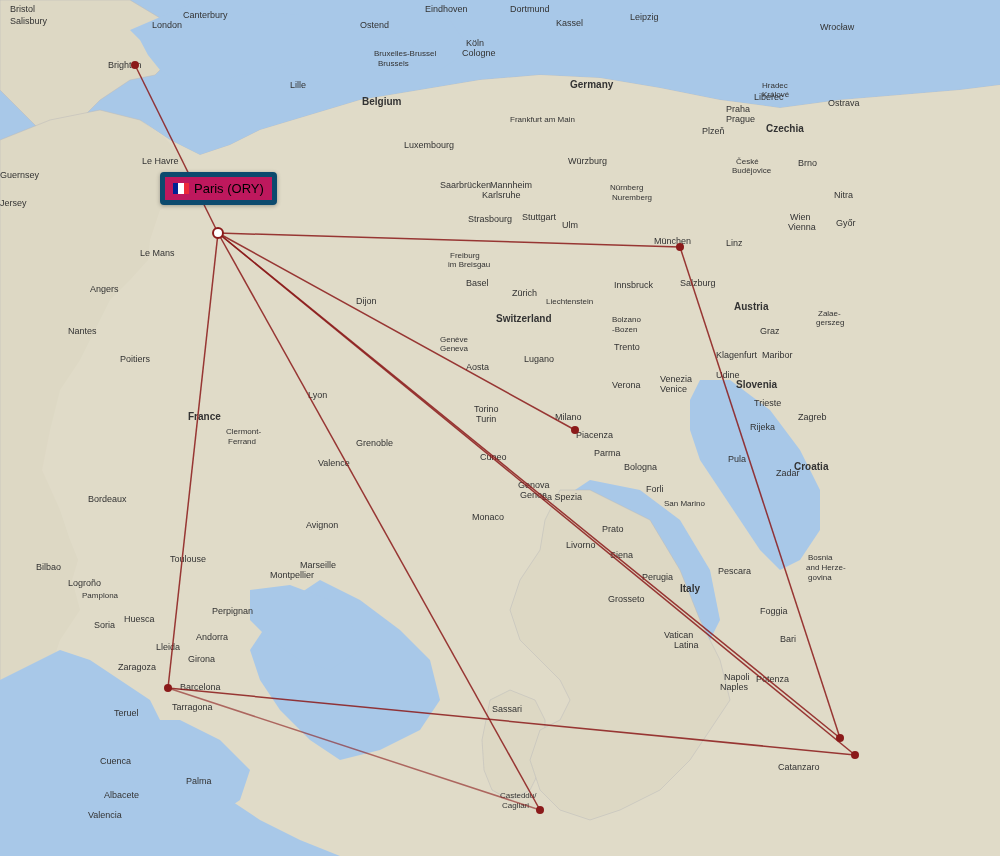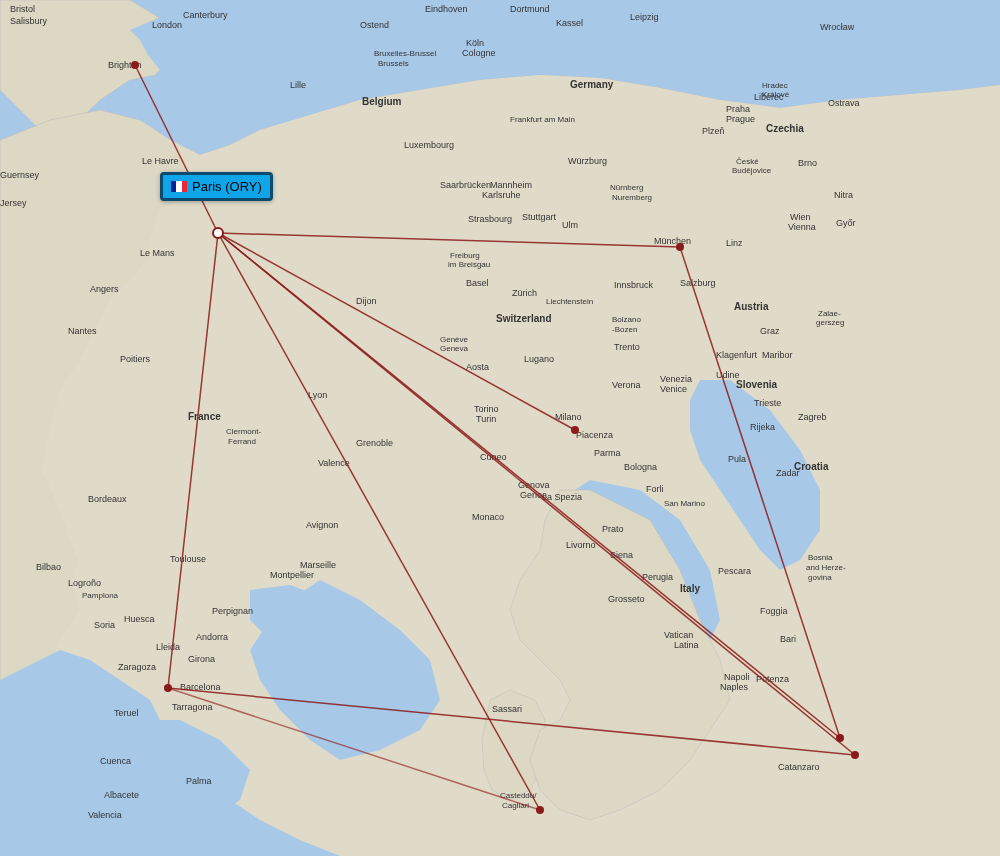--- a/index.html
+++ b/index.html
@@ -17,22 +17,22 @@
       height: 100%;
       position: absolute;
       top: 0;
       left: 0;
     }
 
     .paris-label {
       position: absolute;
       top: 172px;
       left: 160px;
-      background: #0ea5e9;
-      border: 3px solid #0c4a6e;
+      background: #be185d;
+      border: 5px solid #0c4a6e;
       border-radius: 4px;
       padding: 4px 8px;
       font-size: 13px;
       font-family: Arial, sans-serif;
       display: flex;
       align-items: center;
       gap: 5px;
       box-shadow: 0 1px 4px rgba(0,0,0,0.3);
       z-index: 10;
       white-space: nowrap;

